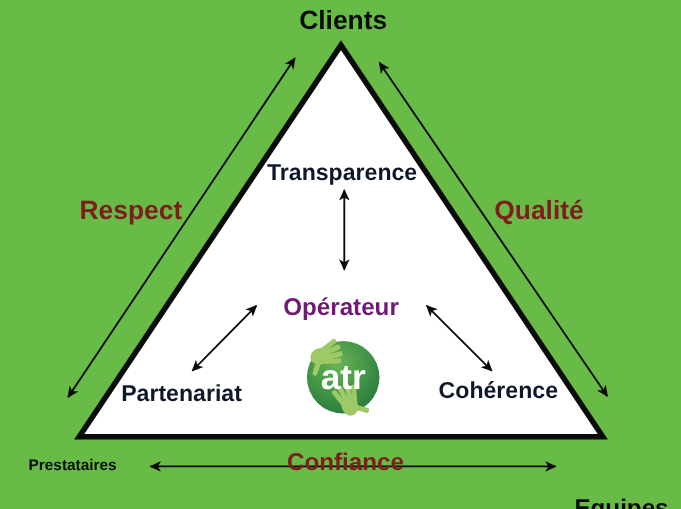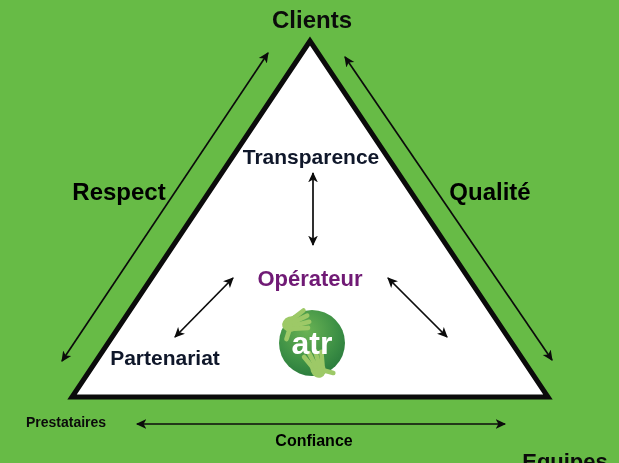--- a/index.html
+++ b/index.html
@@ -12,21 +12,21 @@
   }
   .stage svg{position:absolute;left:0;top:0;}
   .label{
     position:absolute;
     transform:translate(-50%,-50%);
     font-weight:bold;
     white-space:nowrap;
     line-height:1.1;
   }
   .vertex{color:#0b0b0b;font-size:24px;}
-  .edgeLabel{color:#000000;font-size:24px;}
+  .edgeLabel{color:#7f1d1d;font-size:24px;}
   .innerLabel{color:#0f172a;font-size:21px;}
   .centerLabel{
     color:#701a75;font-size:22px;
     text-align:center;line-height:28px;
   }
 </style>
 </head>
 <body>
 
 <div class="stage">
@@ -76,22 +76,23 @@
       <text x="312" y="354" text-anchor="middle" font-family="Liberation Sans, sans-serif" font-size="32" font-weight="bold" fill="#ffffff">atr</text>
     </g>
   </svg>
 
   <div class="label vertex" style="left:312px;top:20px;">Clients</div>
   <div class="label vertex" style="left:66px;top:423px;font-size:14px;">Prestataires</div>
   <div class="label vertex" style="left:565px;top:421px;font-size:22px;margin-top:41px;">Equipes</div>
 
   <div class="label edgeLabel" style="left:119px;top:192px;">Respect</div>
   <div class="label edgeLabel" style="left:490px;top:192px;">Qualité</div>
-  <div class="label edgeLabel" style="left:314px;top:441px;font-size:16px;">Confiance</div>
+  <div class="label edgeLabel" style="left:314px;top:420px;font-size:22px;">Confiance</div>
 
   <div class="label innerLabel" style="left:311px;top:157px;">Transparence</div>
   <div class="label innerLabel" style="left:165px;top:358px;">Partenariat</div>
+  <div class="label innerLabel" style="left:453px;top:355px;">Cohérence</div>
 
   <div class="label centerLabel" style="left:310px;top:279px;">
     <div>Opérateur</div>
   </div>
 
 </div>
 
 </body></html>

